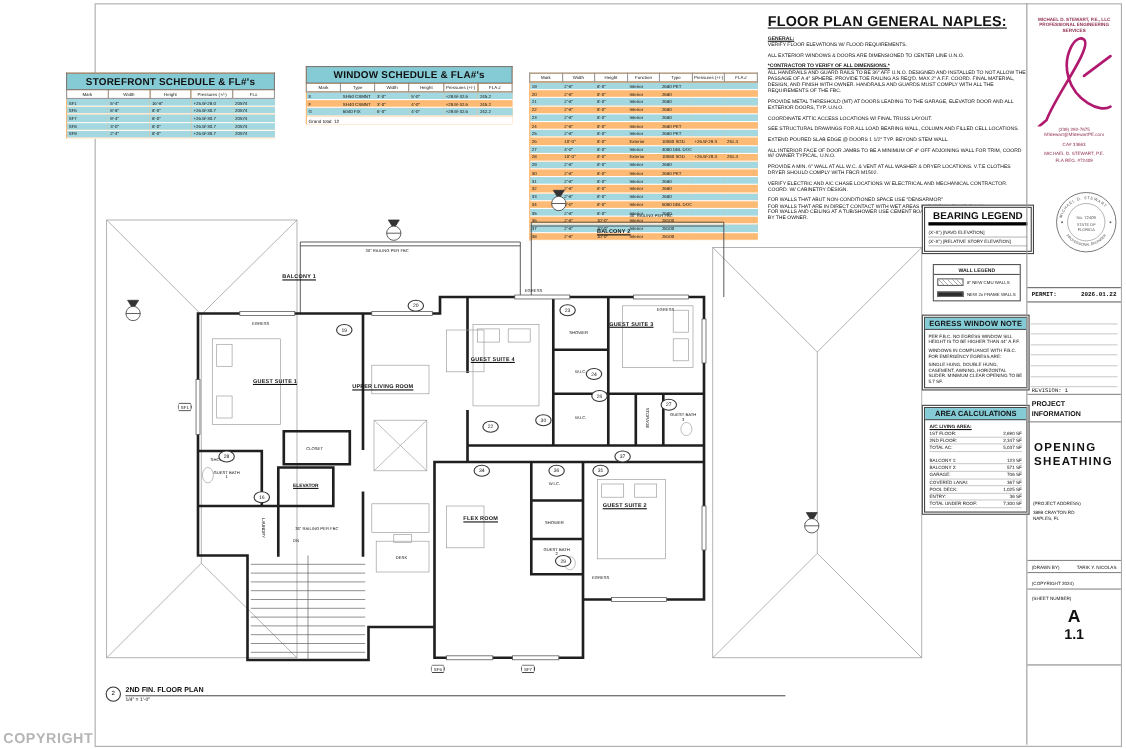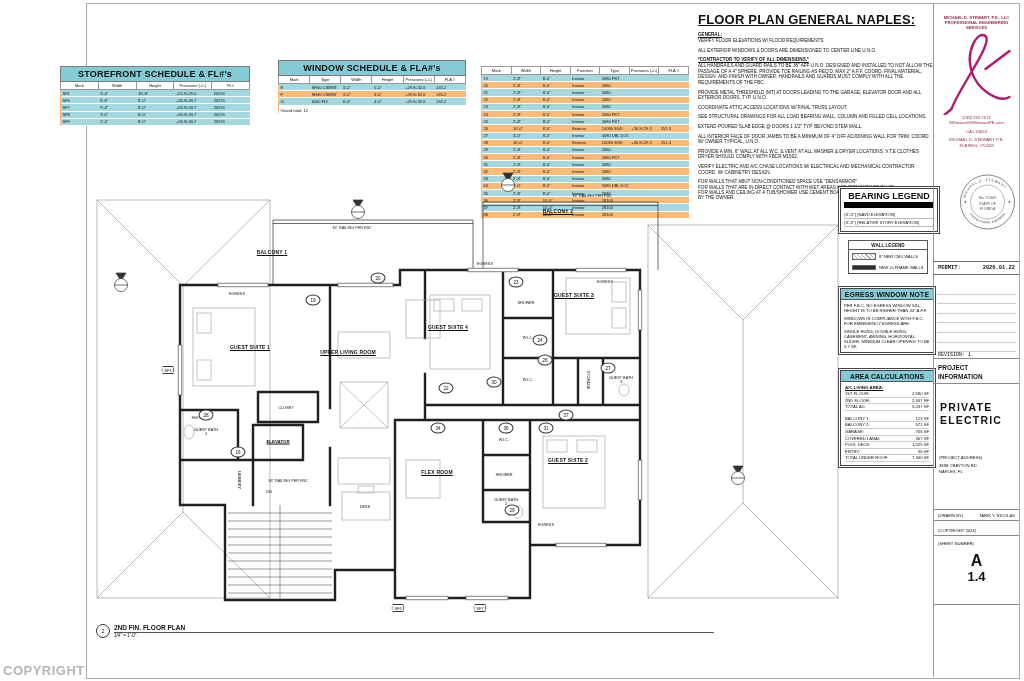--- a/index.html
+++ b/index.html
@@ -17,21 +17,21 @@
   .sched tfoot td{background:#fff;font-size:4.2px;border:none;padding-top:2px;}
   
   #notes{left:698px;top:12px;width:236px;}
   #notes .nt{font-size:13px;font-weight:bold;text-decoration:underline;letter-spacing:.2px;margin-bottom:5px;}
   .nl-sub{font-size:4.6px;font-weight:bold;text-decoration:underline;margin:4px 0 1px;}
   .nl-n{font-size:4.6px;line-height:5.6px;margin:0 0 4px;}
   .nl-tight{font-size:4.6px;line-height:5.4px;margin:0;}
   
   .legbox{position:absolute;background:#fff;border:3px double #444;}
   #bearing{left:838px;top:186px;width:90px;padding:2px 3px 4px;}
-  #bearing .bt{font-size:9px;font-weight:bold;text-align:center;border-bottom:6px solid #000000;padding-bottom:1px;margin-bottom:3px;}
+  #bearing .bt{font-size:9px;font-weight:bold;text-align:center;border-bottom:3px solid #000000;padding-bottom:1px;margin-bottom:3px;}
   .nl-bl{font-size:4.2px;line-height:7px;border-bottom:0.5px solid #bbb;}
   #wall-legend{left:848px;top:240px;width:78px;border:1px solid #555;background:#fff;position:absolute;}
   #wall-legend .wt{font-size:4.6px;font-weight:bold;text-align:center;border-bottom:0.5px solid #555;padding:1.5px 0;}
   .wl-row{display:flex;align-items:center;gap:3px;padding:2.5px 3px;}
   .sw{width:22px;height:5px;flex:none;border:0.5px solid #666;}
   .sw.cmu{background:repeating-linear-gradient(45deg,#aaa 0 0.8px,#fff 0.8px 3px);}
   .sw.frame{background:#2c2c2c;height:3.5px;}
   .wl-row span:last-child{font-size:4px;}
   #egress-note{left:838px;top:286px;width:92px;}
   #egress-note .et{background:#84CBD6;font-size:6.8px;font-weight:bold;text-align:center;border-bottom:1px solid #555;padding:1.5px 0;letter-spacing:.2px;}
@@ -532,41 +532,41 @@
   </div>
 
   <div class="tb tb-rev">REVISION: 1</div>
 
   <div class="tb tb-proj">
     <div>PROJECT</div>
     <div>INFORMATION</div>
   </div>
 
   <div class="tb tb-name">
-    <div>PRIVATE</div>
-    <div>ELECTRIC</div>
+    <div>OPENING</div>
+    <div>SHEATHING</div>
   </div>
 
   <div class="tb tb-addr">
     <div class="lbl">(PROJECT ADDRESS)</div>
     <div>3898 CRAYTON RD</div>
     <div>NAPLES, FL</div>
   </div>
 
   <div class="tb tb-drawn">
     <span>(DRAWN BY)</span>
     <span>TARIK Y. NICOLAS</span>
   </div>
 
   <div class="tb tb-copy">(COPYRIGHT 2024)</div>
 
   <div class="tb tb-sheet">
     <div class="lbl">(SHEET NUMBER)</div>
     <div class="big">A</div>
-    <div class="num">1.4</div>
+    <div class="num">1.1</div>
   </div>
 </div>
 
 <svg class="abs" id="plan" viewBox="0 0 845 490">
 
   <g stroke="#8d8d8d" stroke-width="0.6" fill="none">
     <rect x="9" y="40" width="173" height="398"></rect>
     <path d="M9,40 L95,126 M182,40 L95,126 M9,438 L95,352 M182,438 L95,352 M95,126 V352"></path>
     <rect x="560" y="65" width="190" height="373"></rect>
     <path d="M560,65 L655,160 M750,65 L655,160 M560,438 L655,343 M750,438 L655,343 M655,160 V343"></path>

